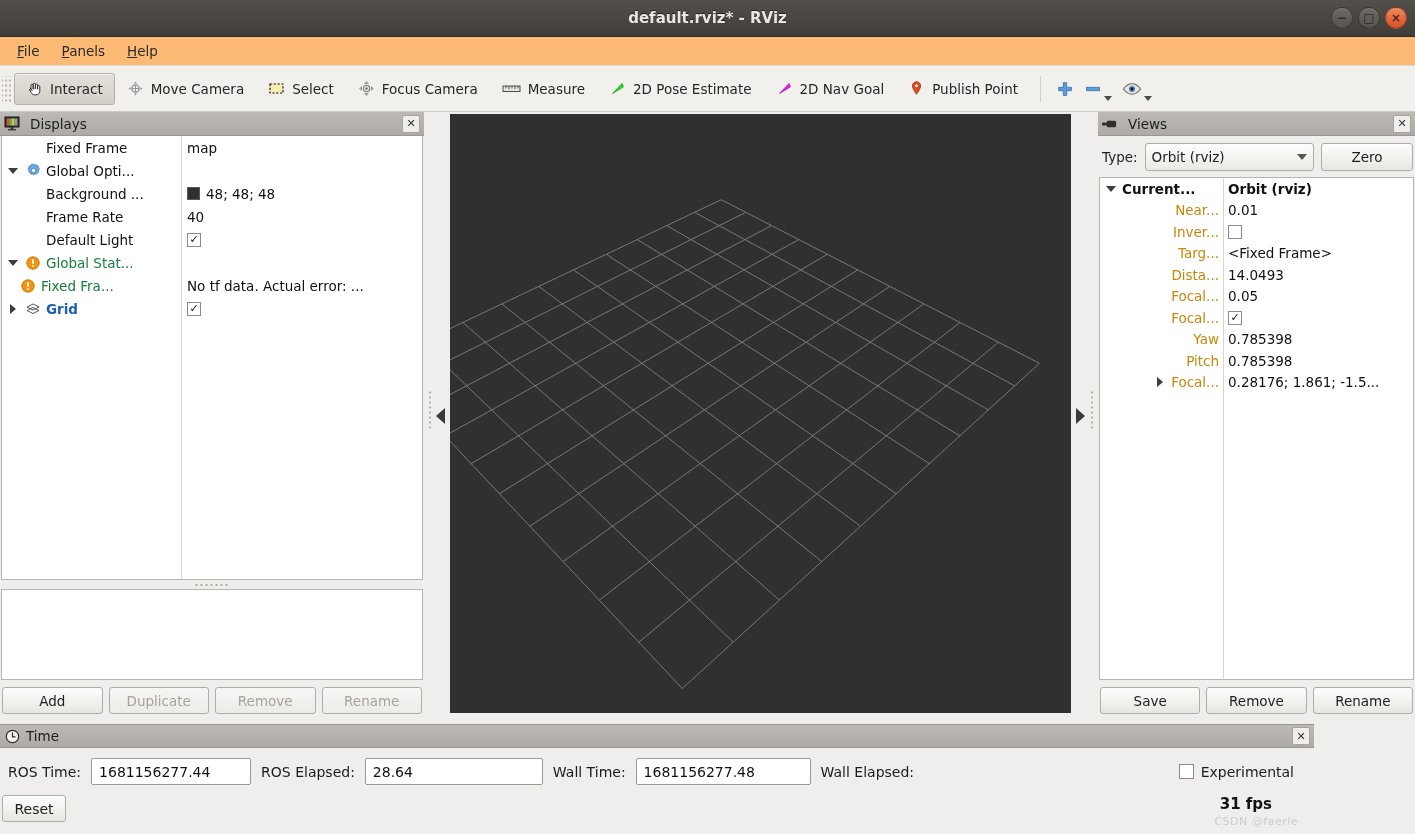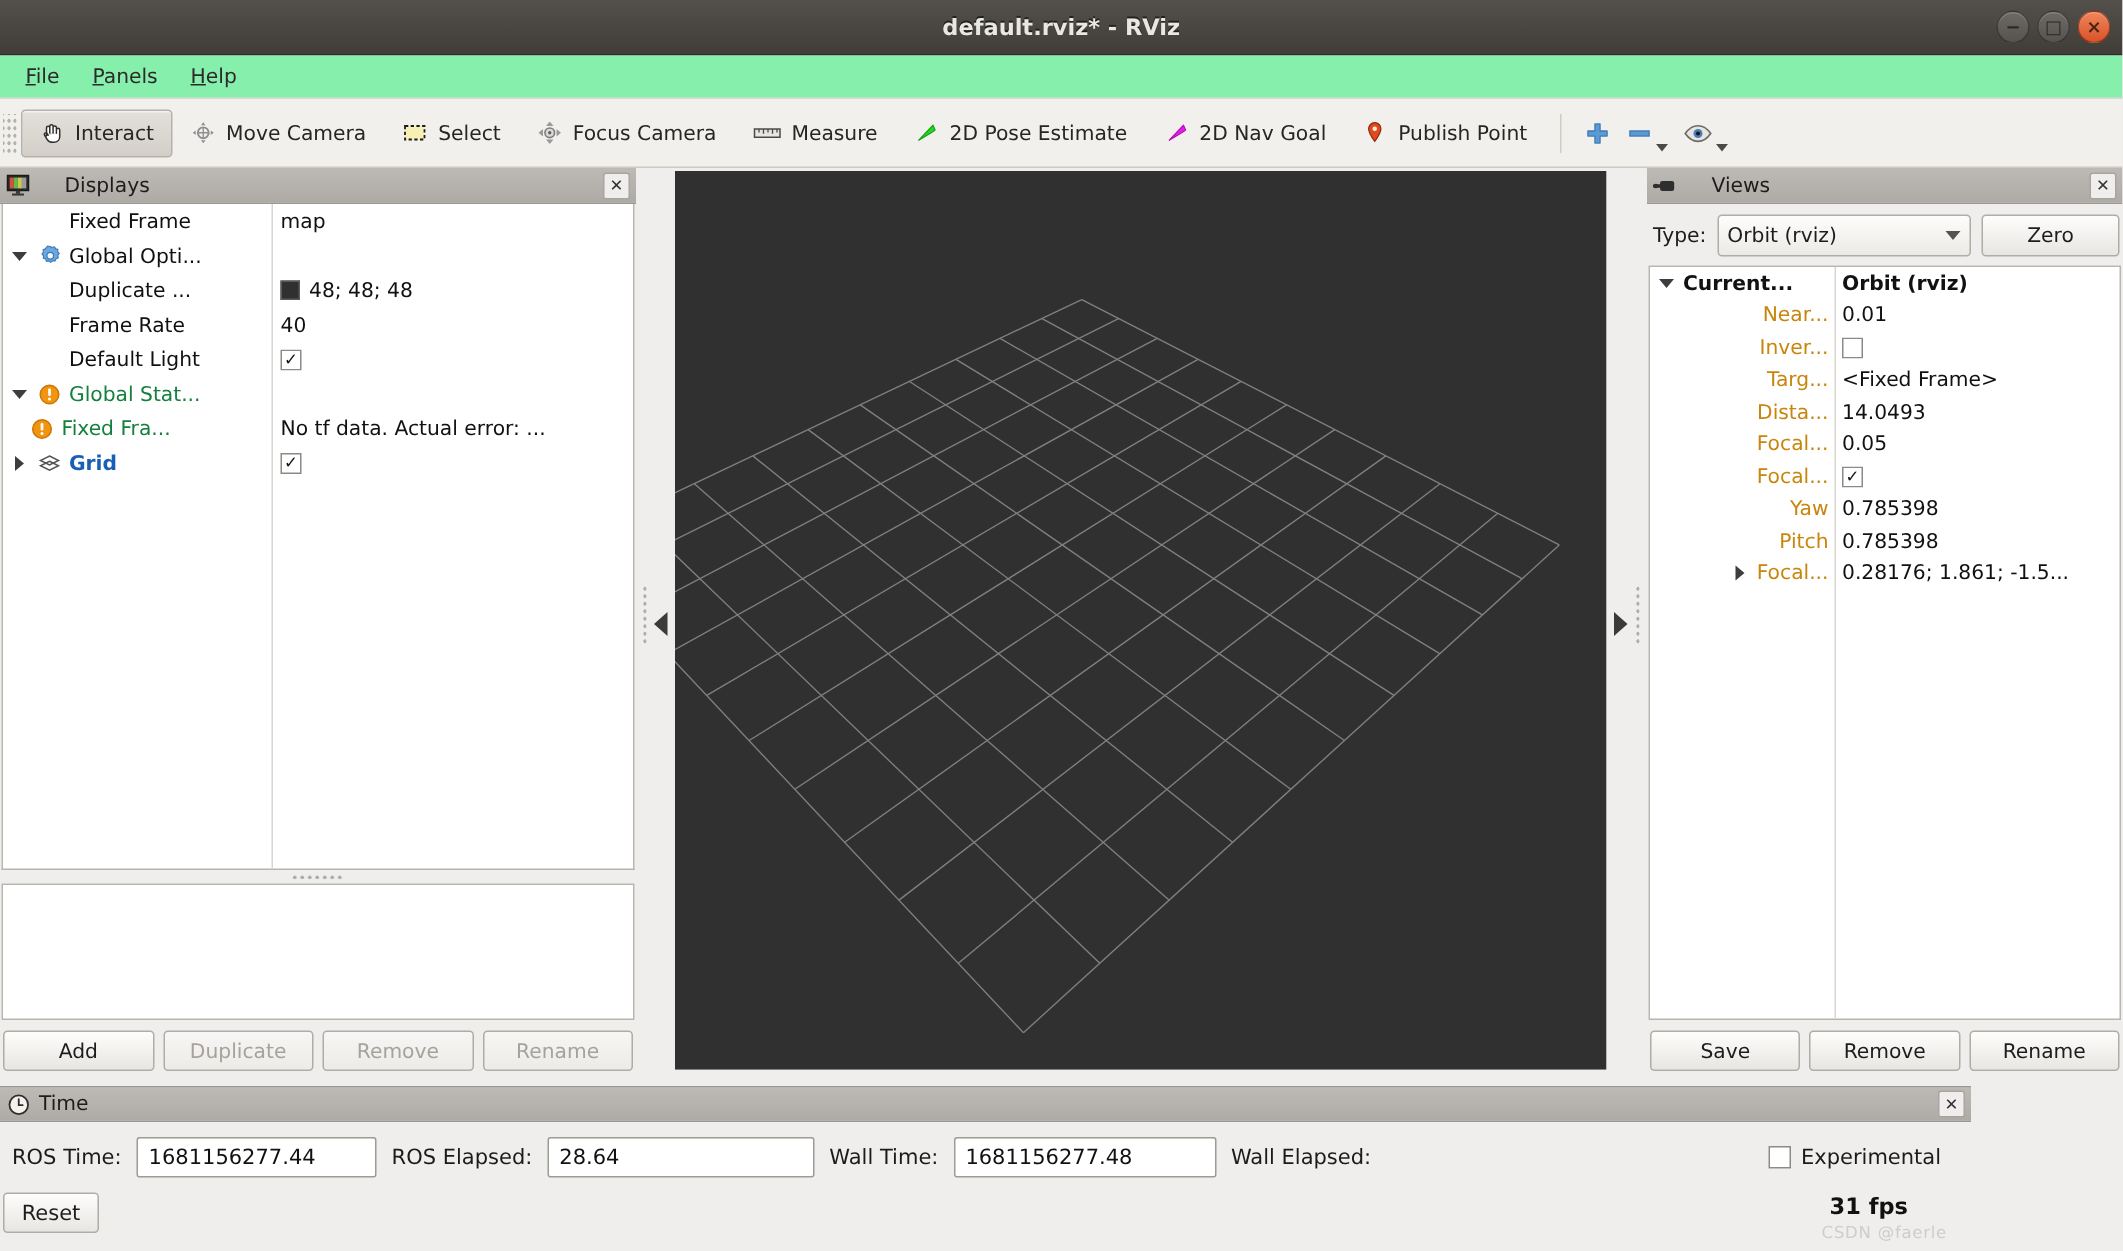--- a/index.html
+++ b/index.html
@@ -32,21 +32,21 @@
     box-shadow: inset 0 1px 0 rgba(255,255,255,.16);
   }
   .wbtn.gray { background: linear-gradient(180deg,#6d6a64,#565350); }
   .wbtn.close { background: linear-gradient(180deg,#f0865a,#d9522a); }
   .wglyph { font-size: 12px; color: #2a2724; line-height: 1; font-weight: bold; }
   .wbtn.close .wglyph { color: #4a2210; }
 
   
   .menubar {
     position: absolute; left: 0; top: 37px; width: 1415px; height: 29px;
-    background: #86efac; border-bottom: 1px solid #dcd9d4;
+    background: #fdba74; border-bottom: 1px solid #dcd9d4;
     display: flex; align-items: center; padding-left: 8px; gap: 4px;
   }
   .menu-item {
     padding: 3px 9px; font-size: 13.5px; color: #2b2b2b; cursor: default;
   }
   .menu-item u { text-decoration: underline; }
 
   
   .toolbar {
     position: absolute; left: 0; top: 66px; width: 1415px; height: 46px;
@@ -80,21 +80,21 @@
   .caret-dn {
     width: 0; height: 0; border-left: 4px solid transparent;
     border-right: 4px solid transparent; border-top: 5px solid #4a4a4a;
     align-self: flex-end; margin-bottom: 4px;
   }
 
   
   .panel-header {
     height: 24px; background: linear-gradient(180deg,#bdbab5,#aeaba6);
     border-bottom: 1px solid #9a9792;
-    display: flex; align-items: center; padding: 0 4px; gap: 23px;
+    display: flex; align-items: center; padding: 0 4px; gap: 10px;
   }
   .panel-title { font-size: 13.5px; color: #1d1d1d; font-weight: normal; }
   .panel-close {
     margin-left: auto; width: 18px; height: 18px;
     background: #efeeec; border: 1px solid #a8a5a0; border-radius: 2px;
     display: flex; align-items: center; justify-content: center;
     font-size: 11px; color: #333; line-height: 1;
   }
 
   
@@ -464,21 +464,21 @@
           </span>
           <span class="lbl-plain">Global Opti...</span>
         </div>
         <div class="tcell-val"></div>
       </div>
 
       <div class="trow">
         <div class="tcell-name">
           <span class="twist"></span>
           <span class="ico16"></span>
-          <span class="lbl-plain">Duplicate ...</span>
+          <span class="lbl-plain">Background ...</span>
         </div>
         <div class="tcell-val">
           <span class="swatch" style="background:#303030"></span>
           <span>48; 48; 48</span>
         </div>
       </div>
 
       <div class="trow">
         <div class="tcell-name">
           <span class="twist"></span>

